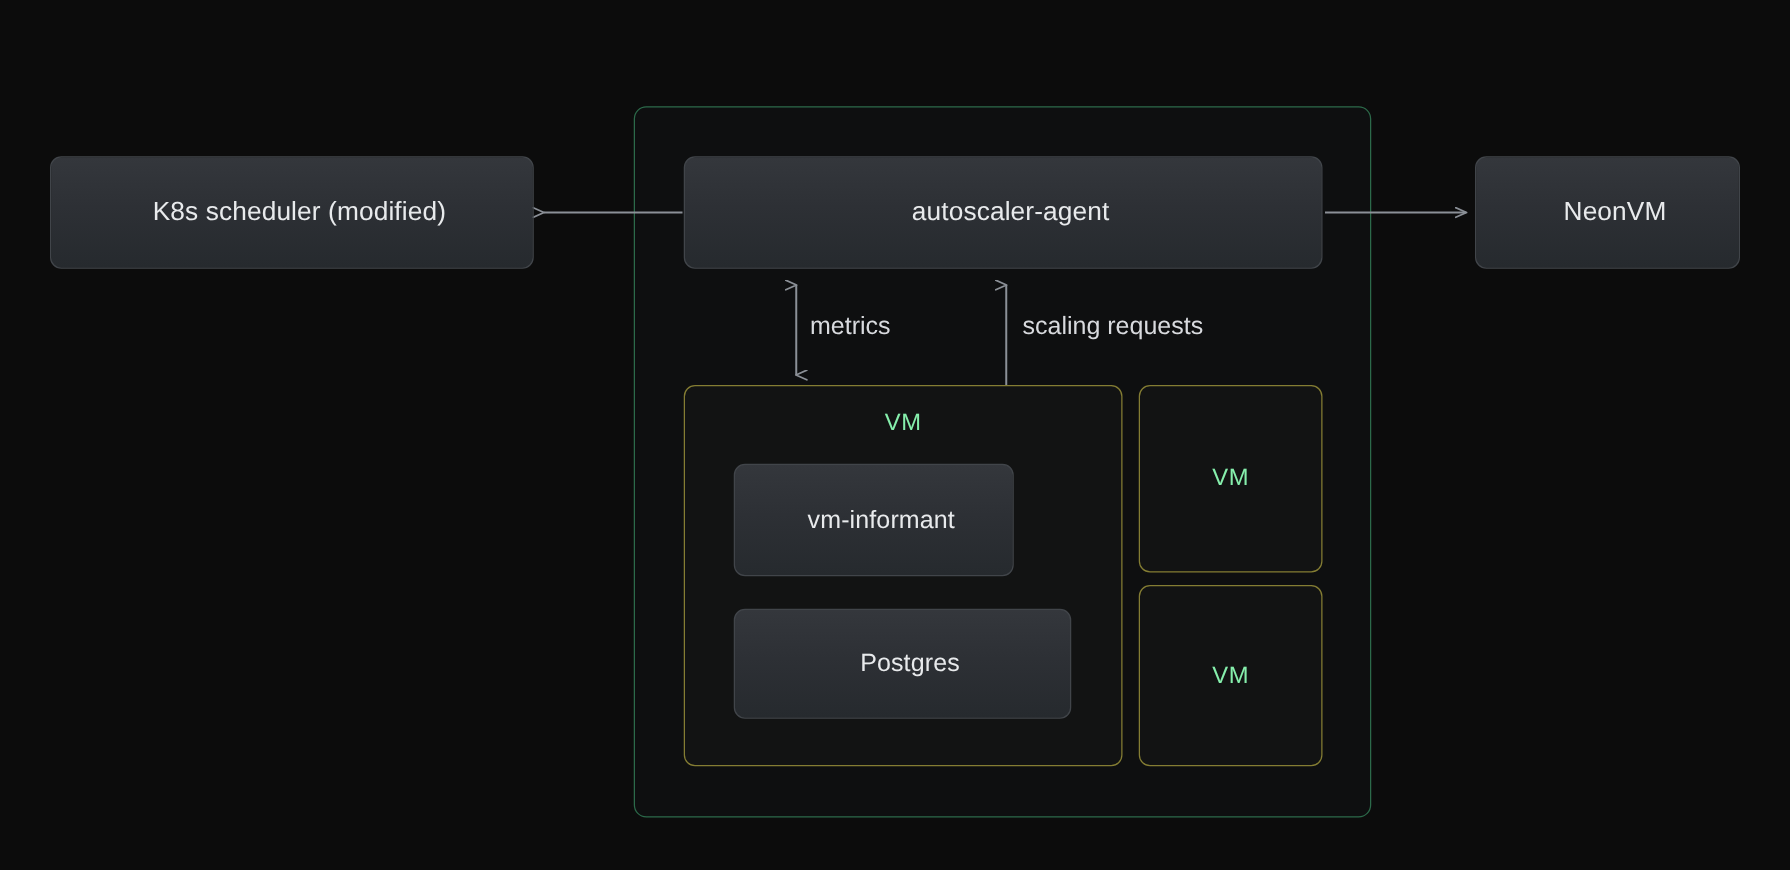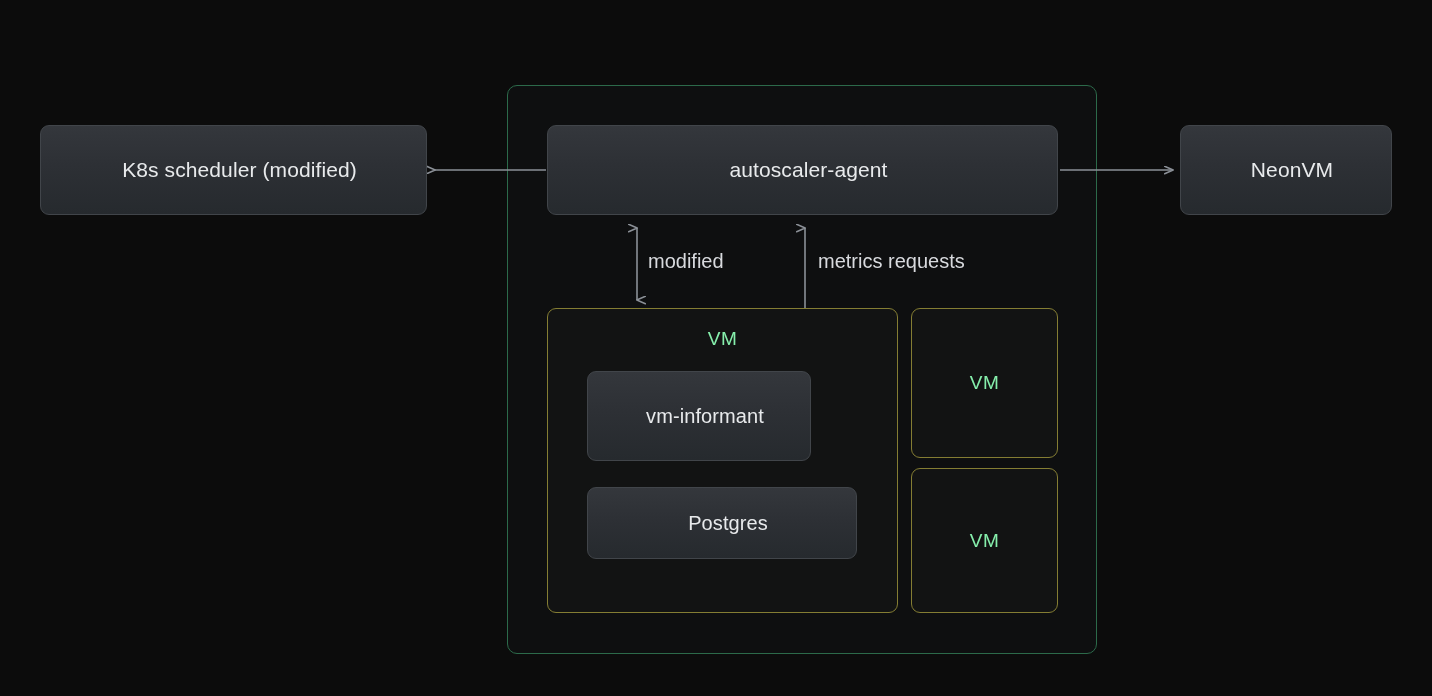--- a/index.html
+++ b/index.html
@@ -93,21 +93,21 @@
     position: absolute;
     top: 50%;
     left: 0;
     width: 100%;
     text-align: center;
     transform: translateY(-50%);
   }
 
   
   .box-informant { left: 587px; top: 371px; width: 224px; height: 90px; font-size: 20px; }
-  .box-postgres  { left: 587px; top: 487px; width: 270px; height: 72px; font-size: 20px; }
+  .box-postgres  { left: 587px; top: 487px; width: 270px; height: 88px; font-size: 20px; }
 
   
   .arrow-label {
     position: absolute;
     color: #d8dade;
     font-size: 20px;
     white-space: nowrap;
   }
   .label-metrics  { left: 648px; top: 250px; }
   .label-scaling  { left: 818px; top: 250px; }
@@ -167,22 +167,22 @@
   </div>
 
   <div class="box-grey box-neonvm">
     <span>NeonVM</span>
   </div>
 
   <div class="box-grey box-agent">
     <span>autoscaler-agent</span>
   </div>
 
-  <div class="arrow-label label-metrics">modified</div>
-  <div class="arrow-label label-scaling">metrics requests</div>
+  <div class="arrow-label label-metrics">metrics</div>
+  <div class="arrow-label label-scaling">scaling requests</div>
 
   <div class="vm-box vm-main">
     <div class="vm-label">VM</div>
   </div>
 
   <div class="box-grey box-informant">
     <span>vm-informant</span>
   </div>
 
   <div class="box-grey box-postgres">

